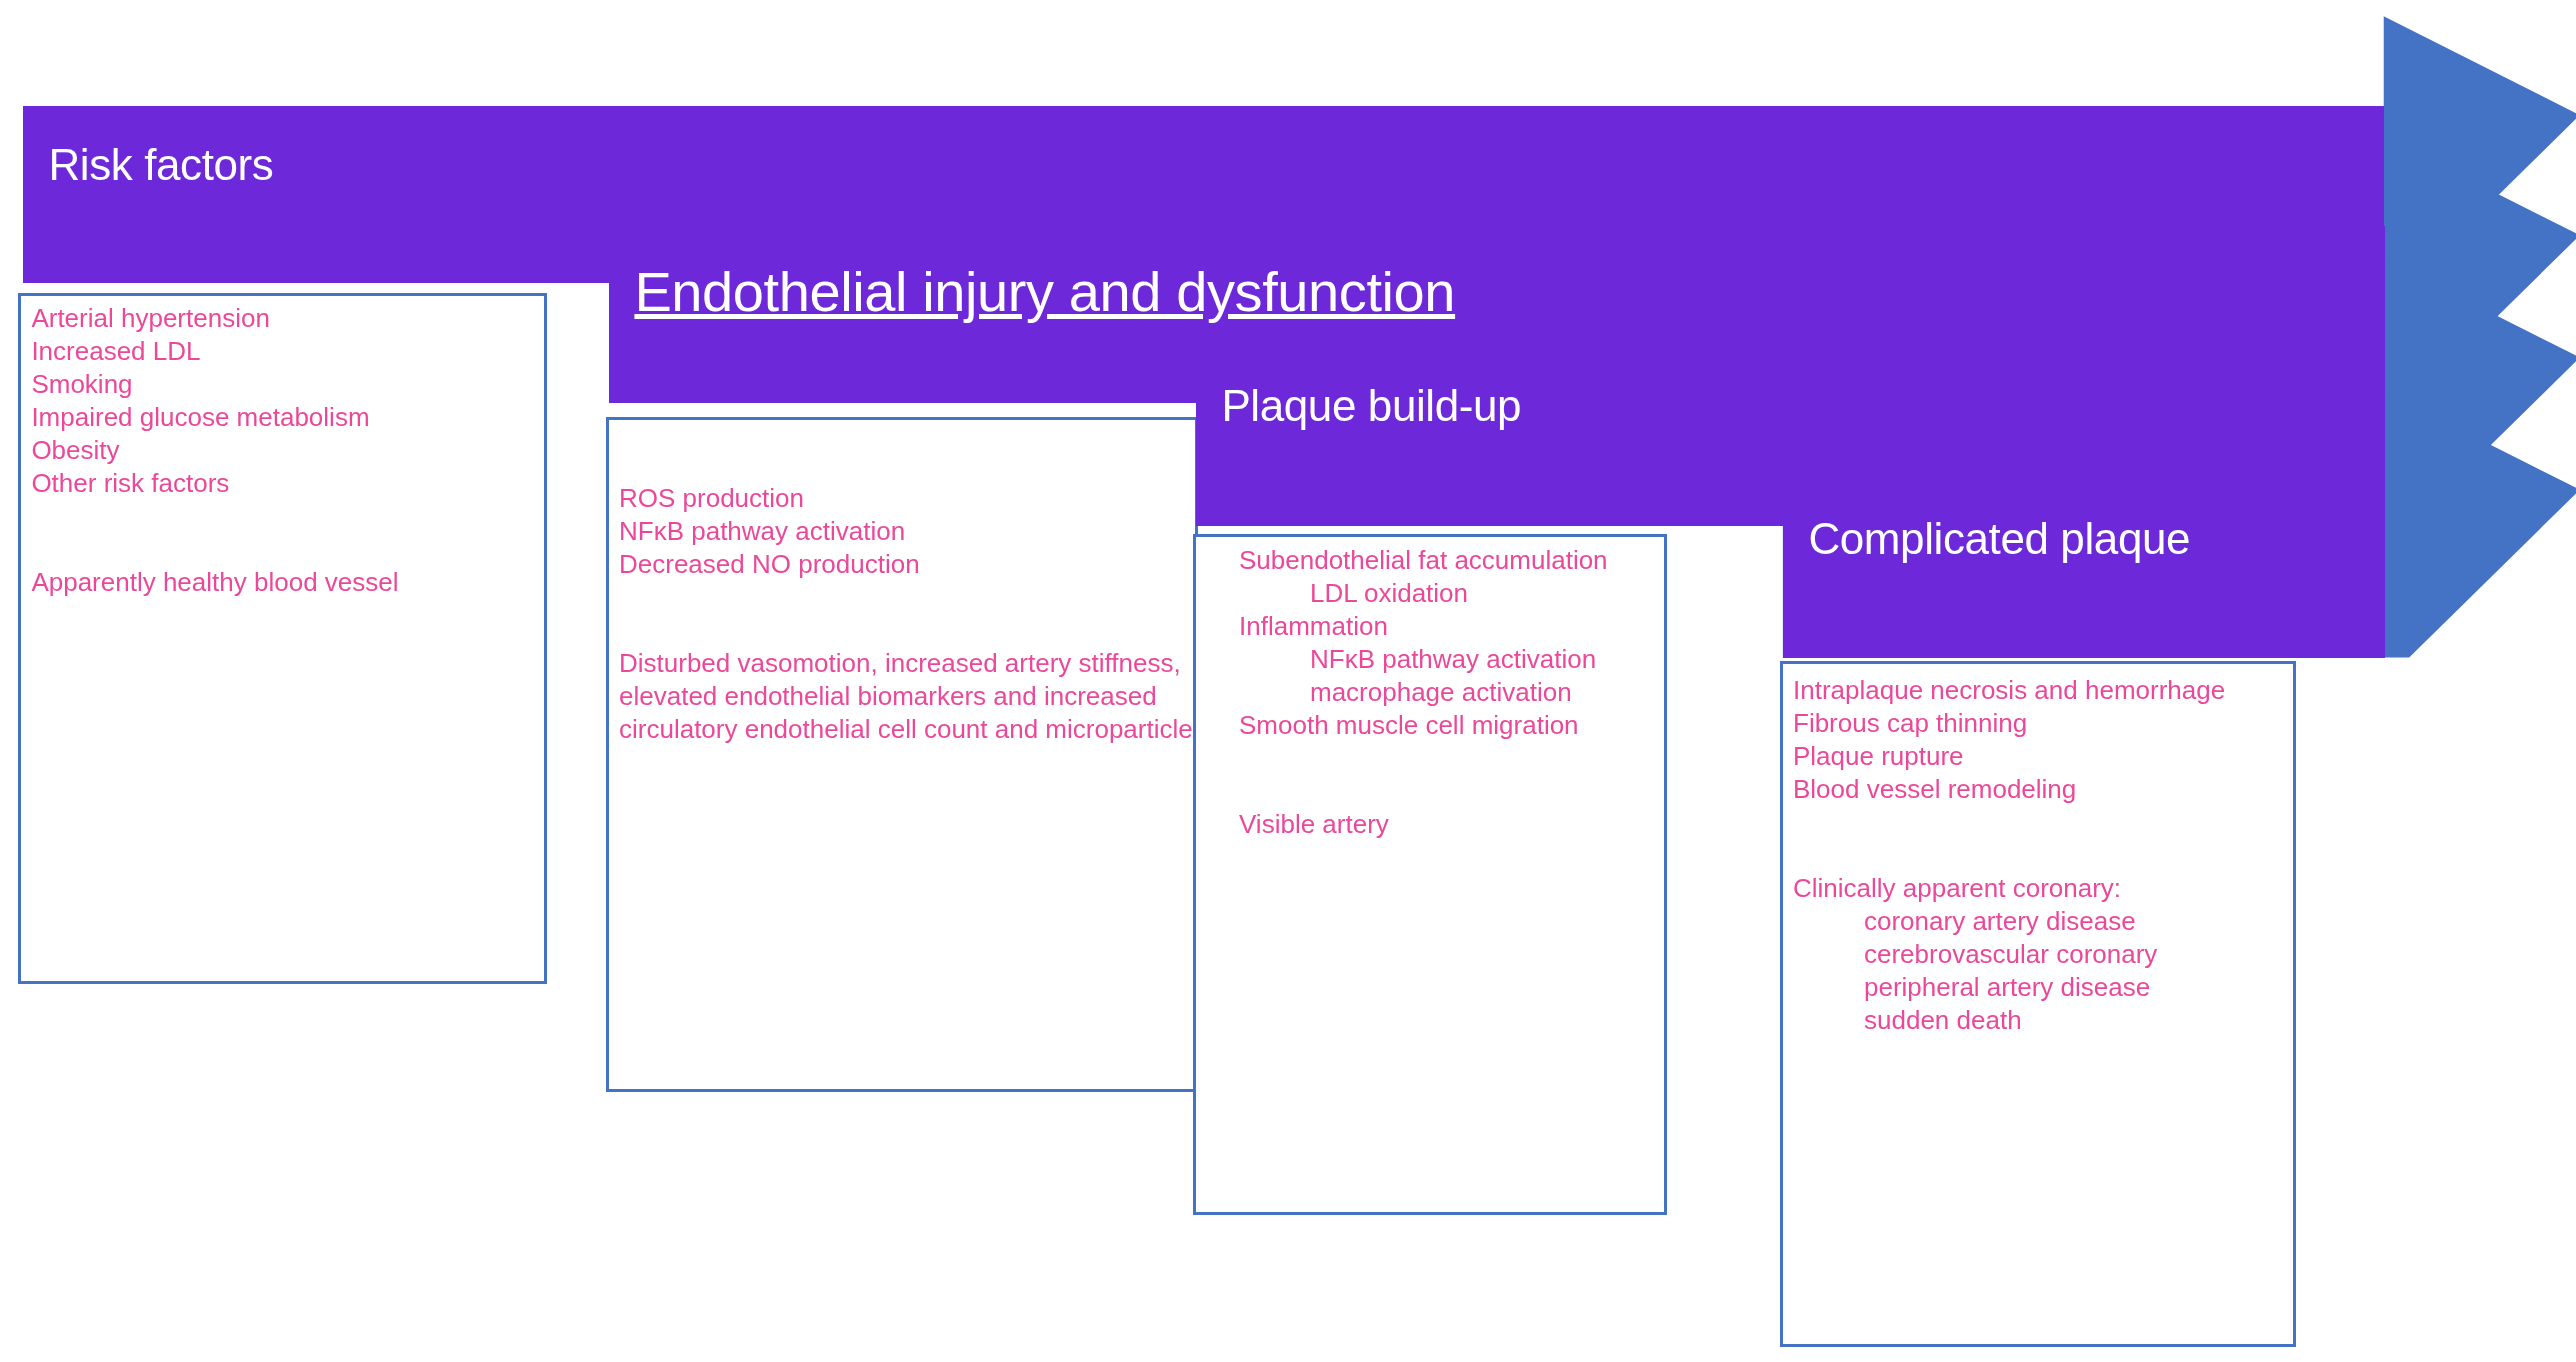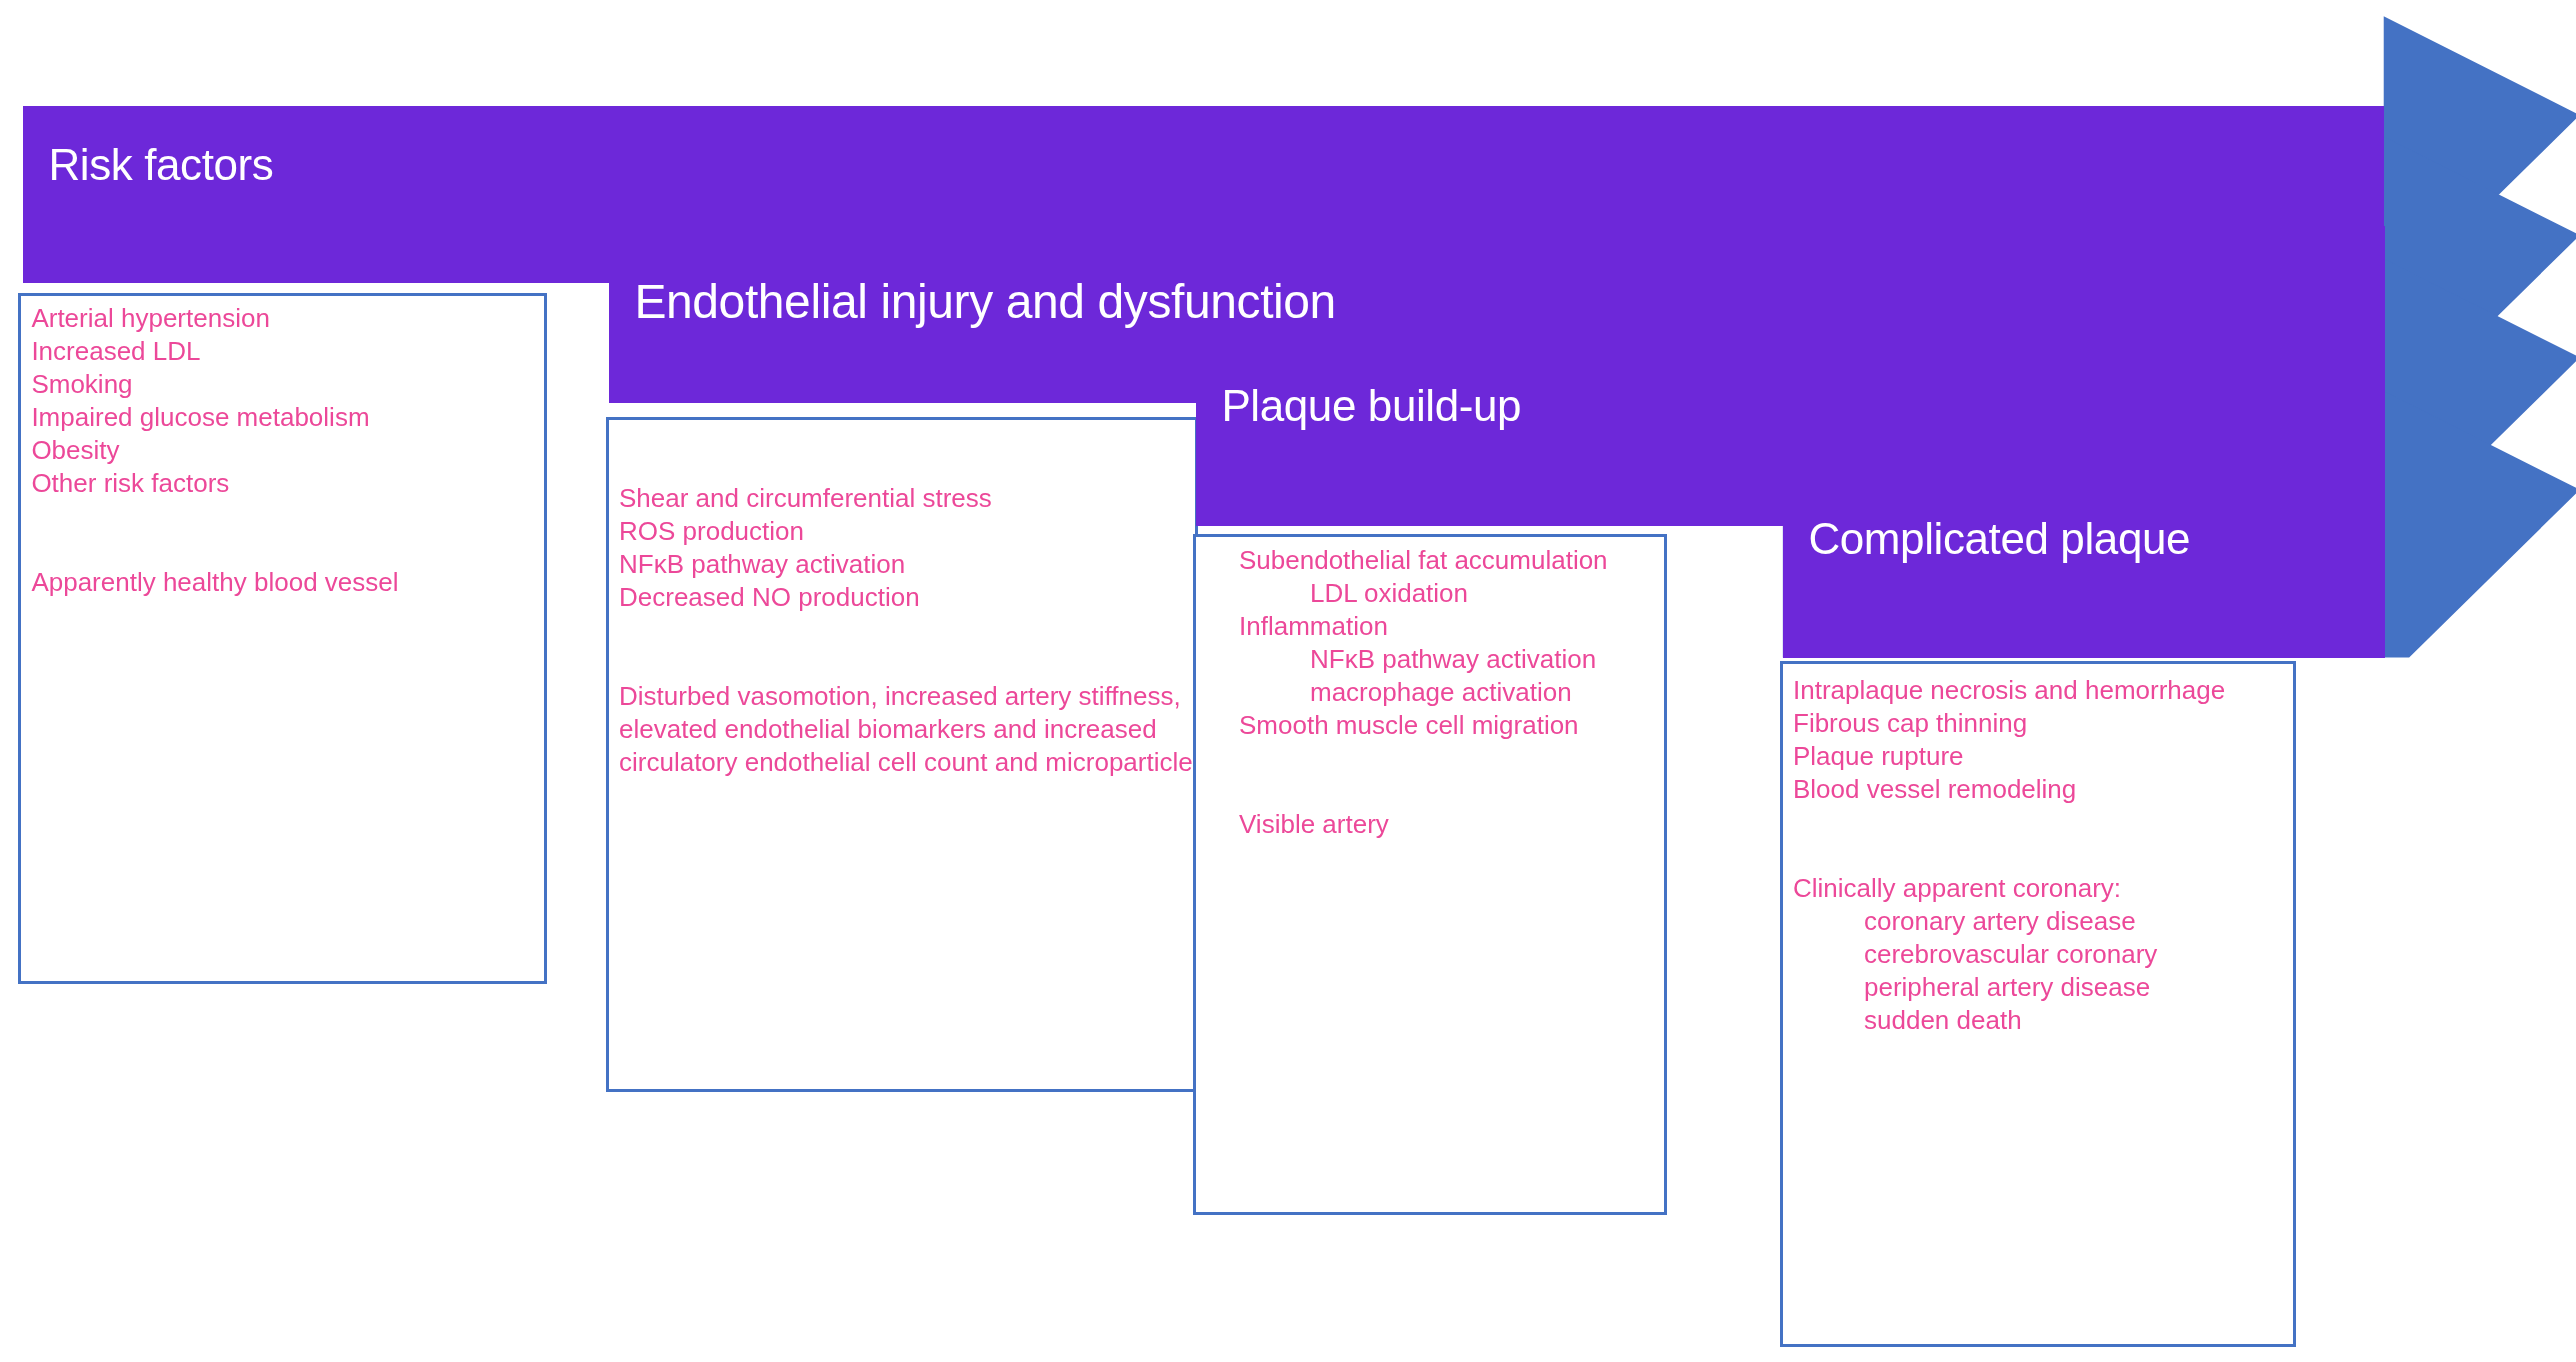--- a/index.html
+++ b/index.html
@@ -97,26 +97,25 @@
       <span class="line">Impaired glucose metabolism</span>
       <span class="line">Obesity</span>
       <span class="line">Other risk factors</span>
       <span class="line gap"></span>
       <span class="line gap"></span>
       <span class="line">Apparently healthy blood vessel</span>
     </div>
   </div>
 
   <div class="stage-header" id="head2" style="left:609px; top:226px; width:1776px; height:177px;">
-    <span class="title" style="top:48px; font-size:48px;">Endothelial injury and dysfunction</span>
+    <span class="title" style="top:33px; font-size:56px;text-decoration:underline;">Endothelial injury and dysfunction</span>
   </div>
 
   <div class="stage-body" id="panel2" style="left:606px; top:417px; width:592px; height:675px;">
     <div class="lines" style="top:62px;">
-      <span class="line">Shear and circumferential stress</span>
       <span class="line">ROS production</span>
       <span class="line">NFκB pathway activation</span>
       <span class="line">Decreased NO production</span>
       <span class="line gap2"></span>
       <span class="wrapblock" style="display:block; width:615px;">Disturbed vasomotion, increased artery stiffness, elevated endothelial biomarkers and increased circulatory endothelial cell count and microparticles</span>
     </div>
   </div>
 
   <div class="stage-header" id="head3" style="left:1196px; top:349px; width:1189px; height:177px;">
     <span class="title" style="top:32px; font-size:44px;">Plaque build-up</span>

